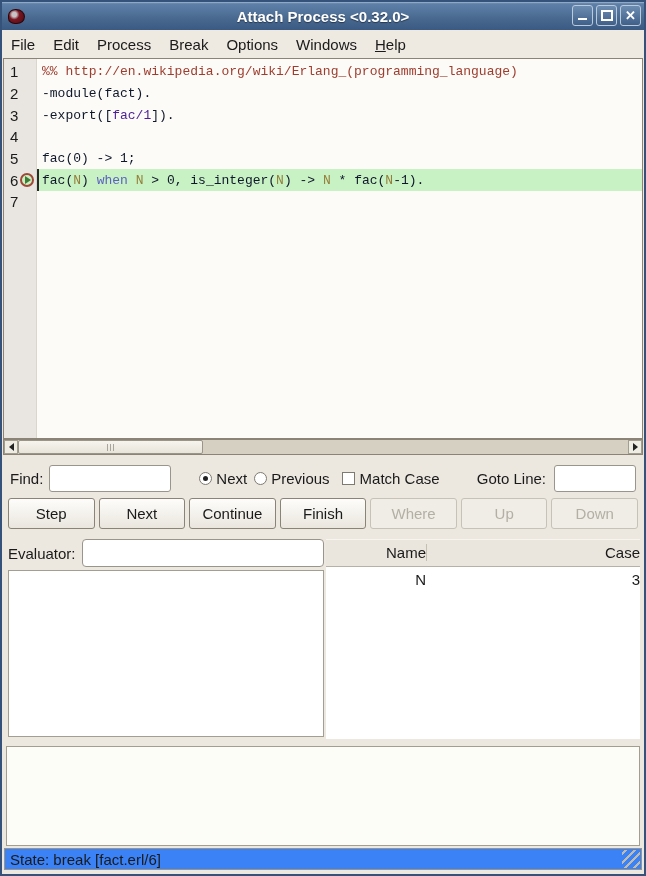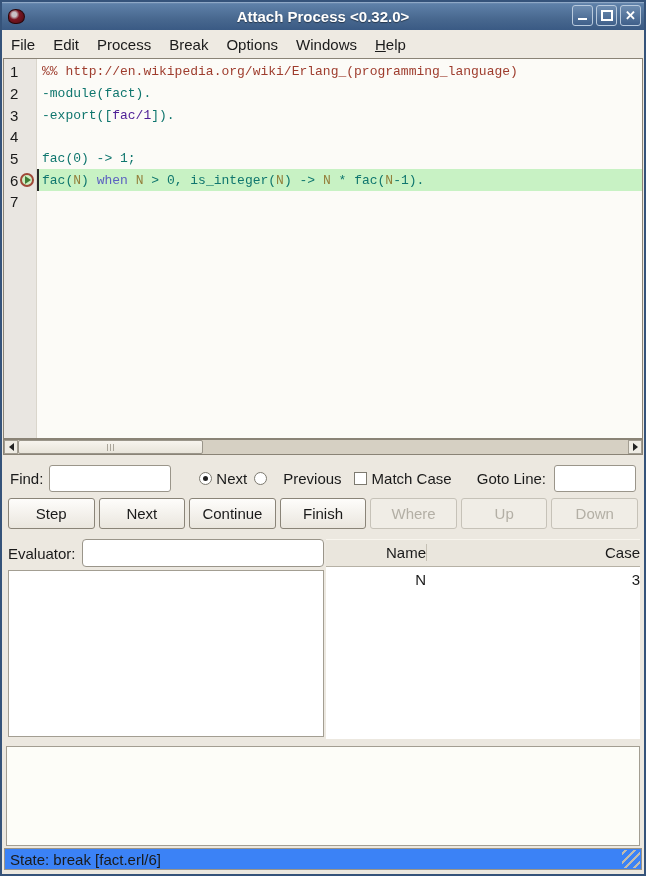--- a/index.html
+++ b/index.html
@@ -45,21 +45,21 @@
   }
   .gutter-bg{position:absolute;left:0;top:0;bottom:0;width:32px;background:#e9e6e1;border-right:1px solid #dad6cc;}
   .code-lines{position:absolute;left:0;top:2px;right:0;}
   .code-row{position:relative;display:flex;height:21.7px;align-items:center;}
   .gutter-cell{width:33px;box-sizing:border-box;padding-left:6px;font-size:15px;color:#1a1a1a;flex:none;}
   .code-cell{
     flex:1;height:100%;display:flex;align-items:center;
     font-family:"Liberation Mono",monospace;font-size:13px;white-space:pre;padding-left:5px;
   }
   .code-row.current .code-cell{background:#c8f2c4;box-shadow:inset 2px 0 0 #2a2a2a;}
-  .tok-plain{color:#0f766e;}
+  .tok-plain{color:#0f172a;}
   .tok-comment{color:#9e3c2d;}
   .tok-link{color:#4c1d95;}
   .tok-var{color:#94803c;}
   .tok-kw{color:#5b60c0;}
   .break-marker{
     position:absolute;left:16px;top:3.5px;width:14px;height:14px;box-sizing:border-box;
     border:2px solid #a04838;border-radius:50%;background:#cdeec2;z-index:2;
     display:flex;align-items:center;justify-content:center;
   }
   .break-marker::after{
@@ -217,21 +217,21 @@
     <span class="scroll-trough"></span>
     <span class="scroll-arrow arr-right"></span>
   </div>
 
   <div class="find-row">
     <span class="lbl" style="margin-left:8px;">Find:</span>
     <input class="tb find-input" value="" style="">
     <span class="radio sel" style="margin-left:28px;"></span>
     <span class="lbl" style="margin-left:4px;">Next</span>
     <span class="radio" style="margin-left:7px;"></span>
-    <span class="lbl" style="margin-left:16px;">Previous</span>
+    <span class="lbl" style="margin-left:4px;">Previous</span>
     <span class="checkbox" style="margin-left:12px;"></span>
     <span class="lbl" style="margin-left:5px;">Match Case</span>
     <span class="lbl" style="margin-left:auto;">Goto Line:</span>
     <input class="tb goto-input" style="margin-right: 8px;" value="">
   </div>
 
   <div class="btn-row">
       <button class="btn">Step</button>
       <button class="btn">Next</button>
       <button class="btn">Continue</button>

